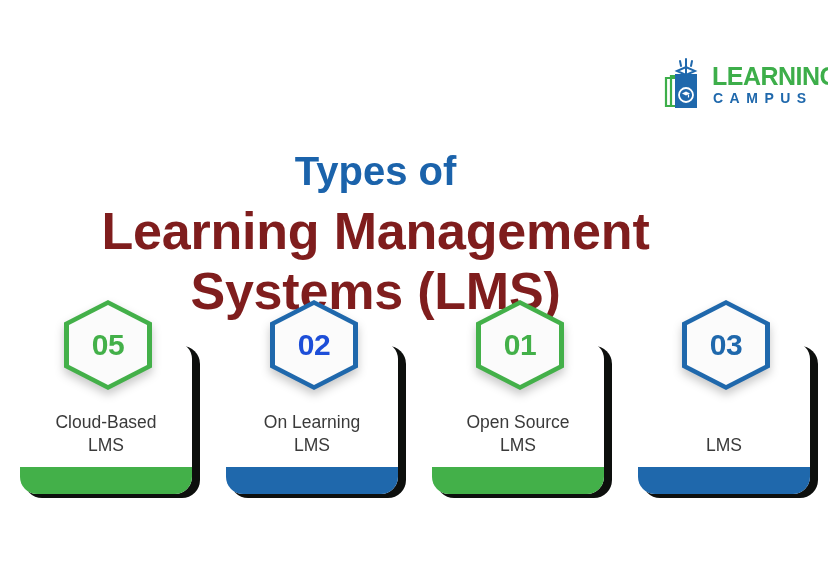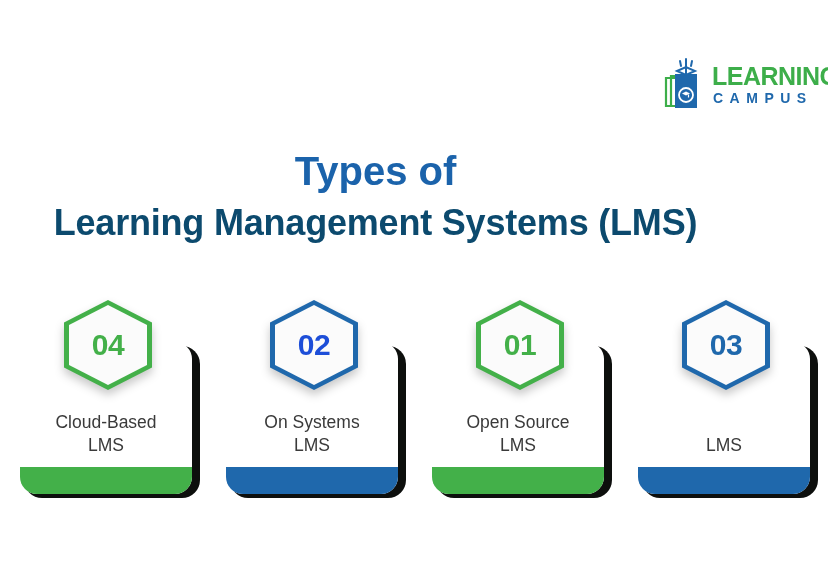--- a/index.html
+++ b/index.html
@@ -63,23 +63,23 @@
     text-align: center;
   }
   .headline-line1 {
     font-size: 40px;
     font-weight: bold;
     color: #1b63ab;
     letter-spacing: 0px;
     line-height: 1.15;
   }
   .headline-line2 {
-    font-size: 36px;
-    font-weight: bold;
-    color: #0c4a6e;
+    font-size: 52px;
+    font-weight: bold;
+    color: #7f1d1d;
     letter-spacing: -0.2px;
     line-height: 1.15;
     margin-top: 8px;
   }
 
   
   .card-row {
     position: absolute;
     top: 300px;
     left: 20px;
@@ -209,30 +209,30 @@
     <div class="card-body">
       <div class="card-label">
         <span><span>Cloud-Based</span><br>
         <span>LMS</span></span>
       </div>
       <div class="card-footer" style="background:#43b049"></div>
     </div>
     <div class="hex-wrap">
       <div class="hex-outer" style="background:#43b049"></div>
       <div class="hex-inner">
-        <span class="hex-num" style="color:#43b049">04</span>
-      </div>
-    </div>
-  </div>
-
-  <div class="card">
-    <div class="card-shade"></div>
-    <div class="card-body">
-      <div class="card-label">
-        <span><span>On Systems</span><br>
+        <span class="hex-num" style="color:#43b049">05</span>
+      </div>
+    </div>
+  </div>
+
+  <div class="card">
+    <div class="card-shade"></div>
+    <div class="card-body">
+      <div class="card-label">
+        <span><span>On Learning</span><br>
         <span>LMS</span></span>
       </div>
       <div class="card-footer" style="background:#1f68ac"></div>
     </div>
     <div class="hex-wrap">
       <div class="hex-outer" style="background:#1f68ac"></div>
       <div class="hex-inner">
         <span class="hex-num" style="color:#1d4ed8">02</span>
       </div>
     </div>

